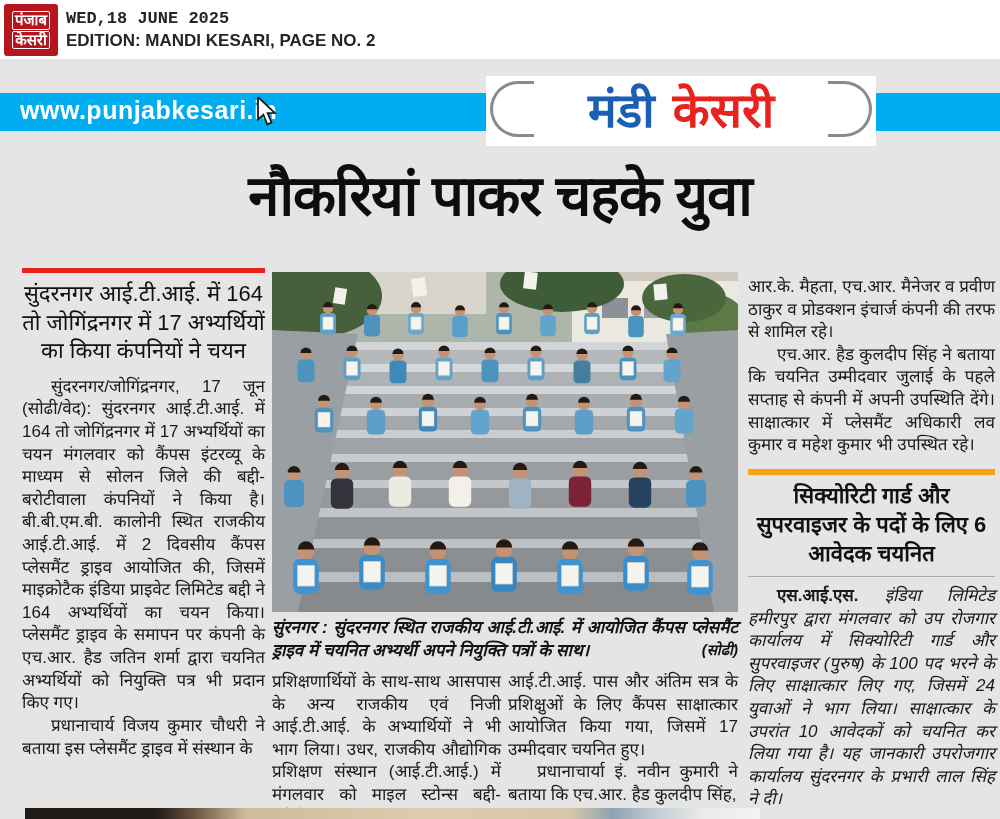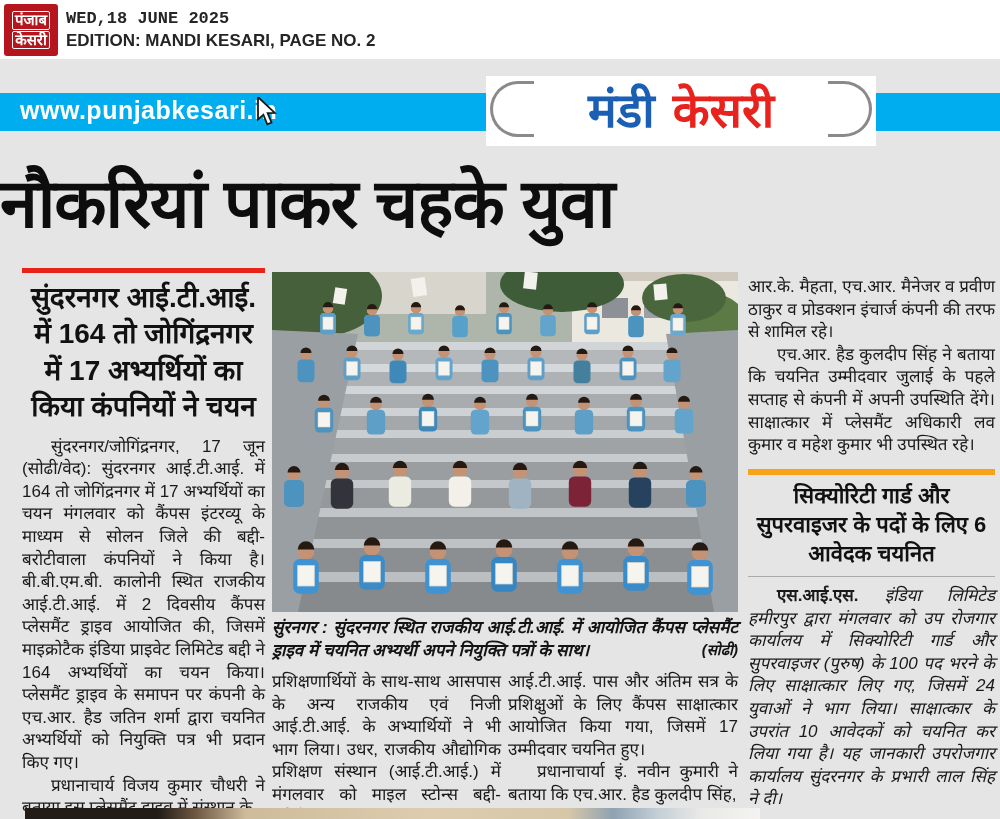--- a/index.html
+++ b/index.html
@@ -24,31 +24,31 @@
   
   #masthead{position:absolute;left:486px;top:76px;width:390px;height:70px;background:#fff;z-index:2;
             display:flex;align-items:flex-start;justify-content:center;gap:18px;}
   #masthead .w1{color:#1A5FB4;font-size:48px;font-weight:bold;}
   #masthead .w2{color:#E8231E;font-size:48px;font-weight:bold;}
   .bracket{position:absolute;top:5px;width:44px;height:56px;border:3px solid #8a8a8a;box-sizing:border-box;}
   .bracket.l{left:4px;border-right:none;border-radius:32px 0 0 32px;}
   .bracket.r{right:4px;border-left:none;border-radius:0 32px 32px 0;}
 
   
-  #headline{position:absolute;left:0;top:158px;width:1000px;text-align:left;
-            font-size:68px;font-weight:bold;color:#0d0d0d;line-height:1.35;letter-spacing:-1px;}
+  #headline{position:absolute;left:0;top:158px;width:1000px;text-align:center;
+            font-size:56px;font-weight:bold;color:#0d0d0d;line-height:1.35;letter-spacing:-1px;}
 
   
   .body-text{font-size:17px;line-height:1.33;text-align:justify;color:#191919;}
   .body-text p{margin:0;text-indent:1.7em;}
   .body-text p.noindent{text-indent:0;}
 
   #left-col{position:absolute;left:22px;top:268px;width:243px;}
   #left-rule{height:5px;background:#E8231A;margin-bottom:7px;}
-  #left-subhead{font-size:28px;font-weight:bold;line-height:1.3;text-align:center;color:#111;margin-bottom:10px;}
+  #left-subhead{font-size:22px;font-weight:normal;line-height:1.3;text-align:center;color:#111;margin-bottom:10px;}
 
   #article-photo{position:absolute;left:272px;top:272px;width:466px;height:340px;overflow:hidden;}
 
   #photo-caption{position:absolute;left:272px;top:617px;width:466px;font-size:17px;font-weight:bold;
                  font-style:italic;line-height:1.35;color:#141414;text-align:justify;}
   #photo-caption .credit{float:right;font-size:15px;}
 
   #mid-left{position:absolute;left:272px;top:671px;width:229px;}
   #mid-right{position:absolute;left:508px;top:671px;width:230px;}
 

